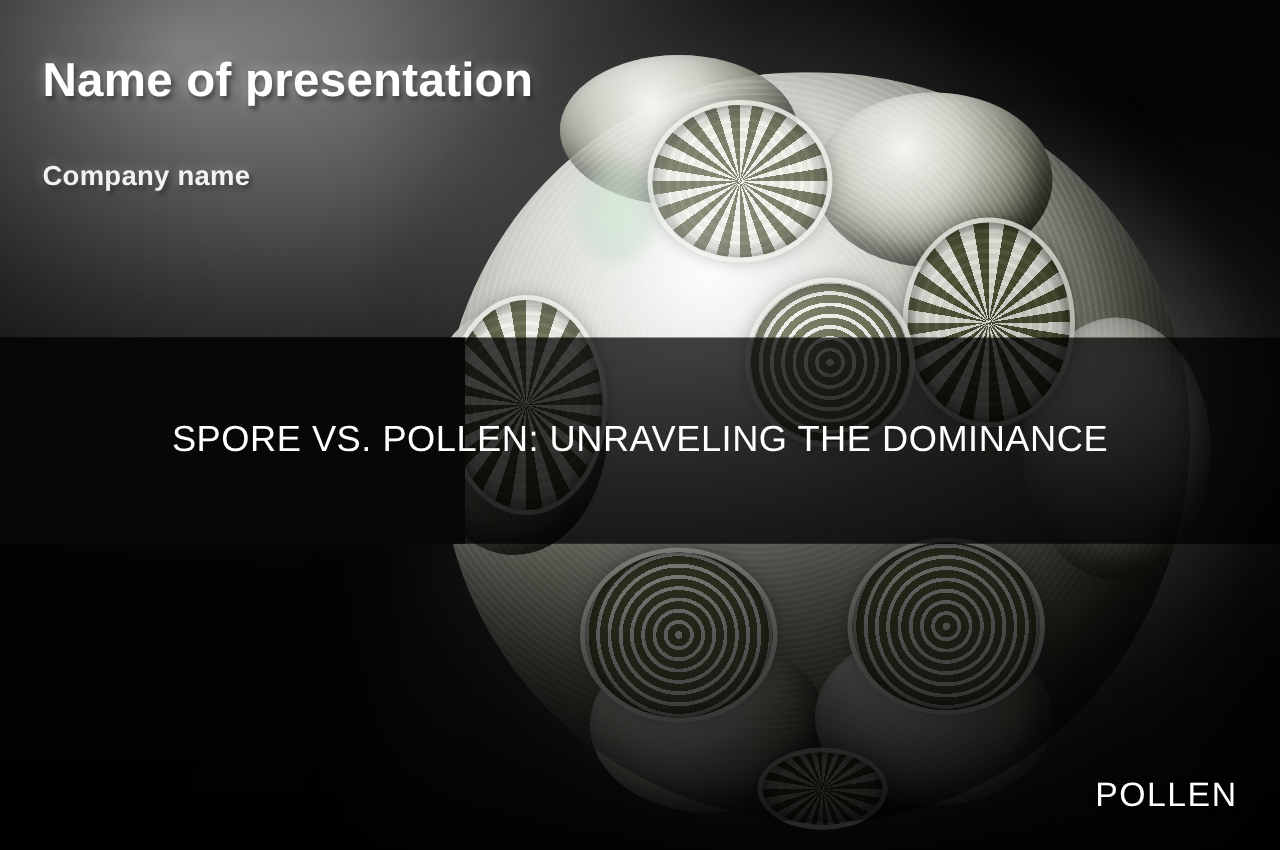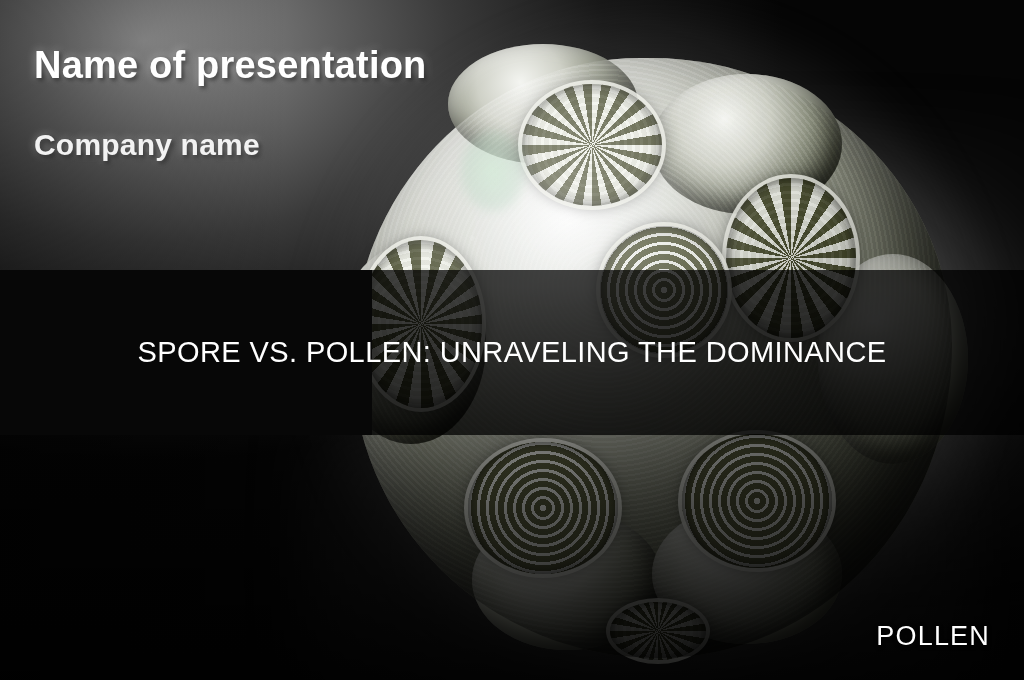--- a/index.html
+++ b/index.html
@@ -141,21 +141,21 @@
     font-weight: bold;
     color: #ffffff;
     letter-spacing: .2px;
     text-shadow: 0 0 10px rgba(255,255,255,0.45), 2px 2px 5px rgba(0,0,0,0.85);
     white-space: nowrap;
   }
   .ppt-sub {
     position: absolute;
     left: 34px;
     top: 128px;
-    font-size: 30px;
+    font-size: 22px;
     font-weight: bold;
     color: #f2f2f2;
     letter-spacing: .2px;
     text-shadow: 0 0 9px rgba(255,255,255,0.40), 2px 2px 5px rgba(0,0,0,0.85);
     white-space: nowrap;
   }
 
   
   .caption-band {
     position: absolute;

